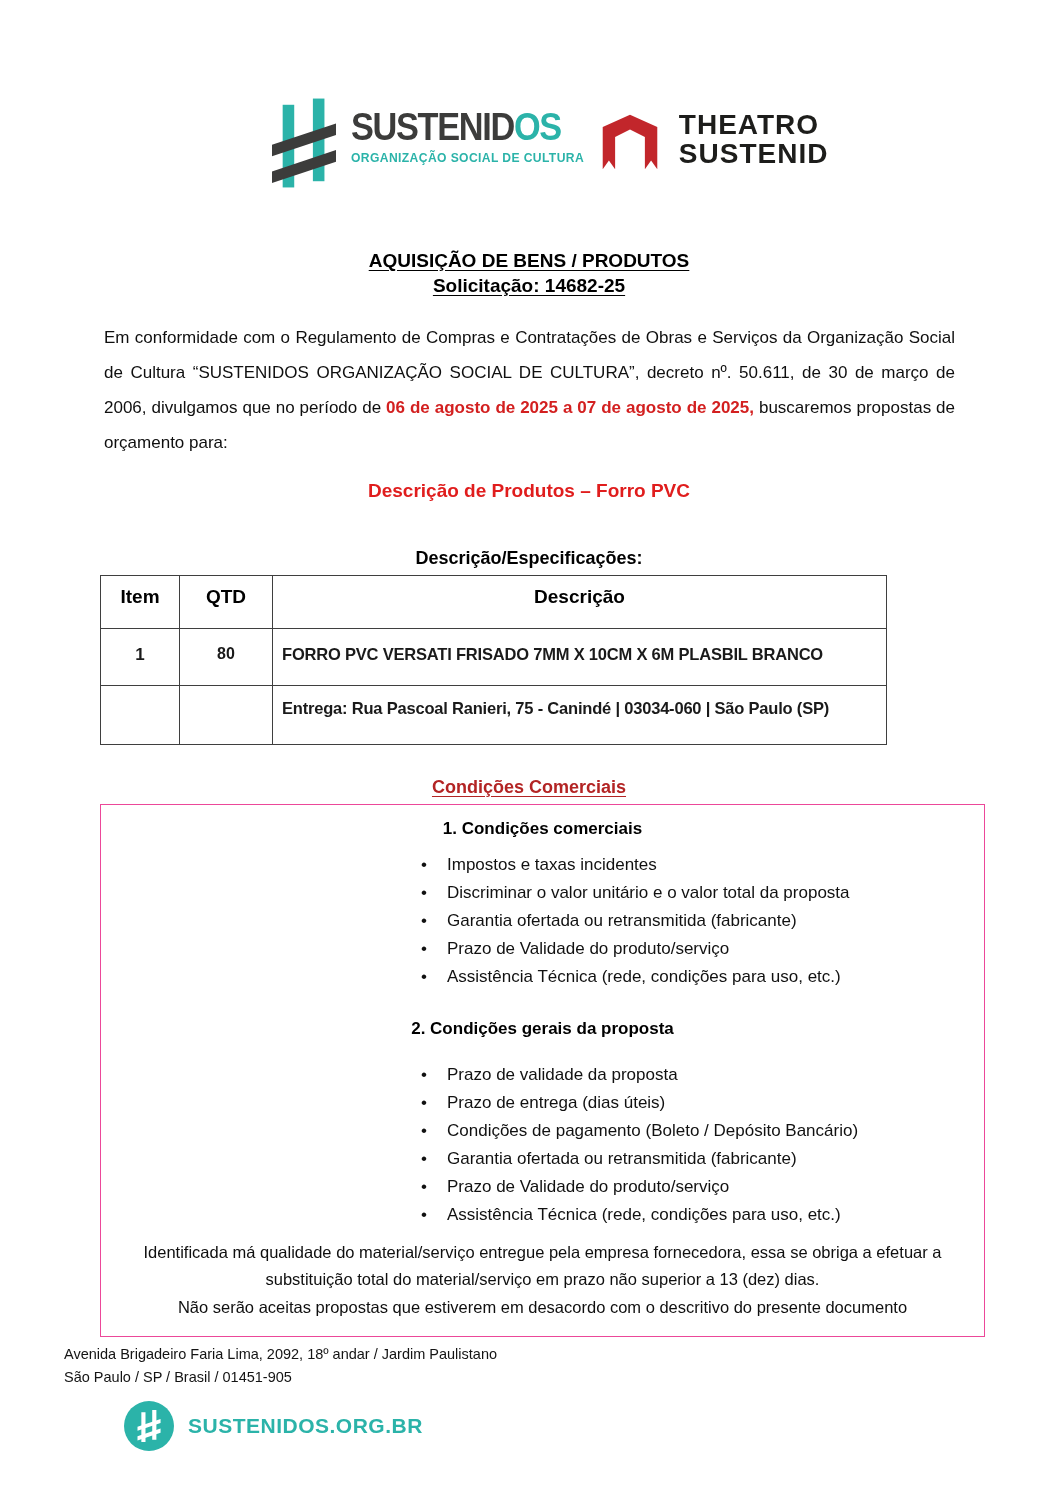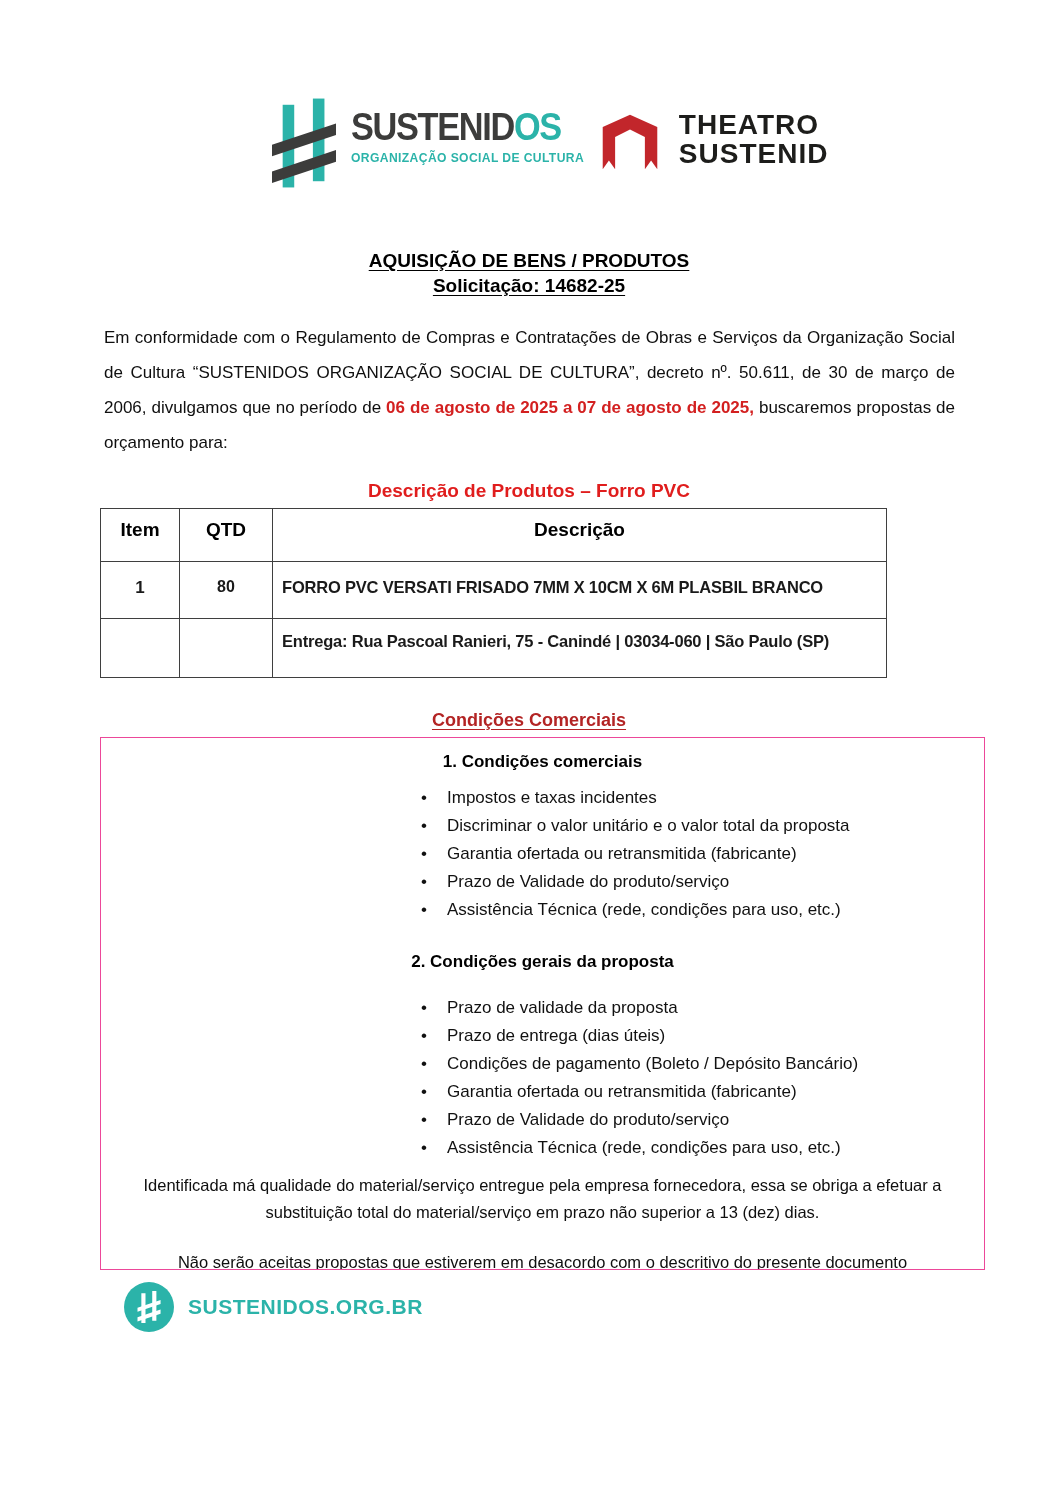--- a/index.html
+++ b/index.html
@@ -46,21 +46,21 @@
   .cond-section-title { text-align:center; font-size:17px; font-weight:bold; color:#000; }
   .t1 { margin-top:14px; }
   .t2 { margin-top:28px; }
   ul.cond { list-style:none; margin:0; padding:0; font-size:17px; color:#111; }
   ul.cond.l1 { margin:12px 0 0 318px; }
   ul.cond.l2 { margin:22px 0 0 318px; }
   ul.cond li { line-height:28px; position:relative; padding-left:28px; }
   ul.cond li::before { content:"•"; position:absolute; left:2px; top:0; }
   .note { text-align:center; font-size:16.5px; line-height:27px; color:#0f0f0f; }
   .note1 { margin:10px auto 0; width:872px; }
-  .note2 { margin-top:23px;text-align:center; }
+  .note2 { margin-top:1px;text-align:center; }
 
   
   .footer-address { margin:6px 0 0 64px; font-size:14.5px; line-height:23px; color:#141414; }
   .site-row { display:flex; align-items:center; gap:14px; margin:12px 0 0 124px; }
   .circle-svg { width:50px; height:50px; flex:0 0 auto; }
   .site { font-size:21px; font-weight:bold; color:#2bb3a9; letter-spacing:0.5px; }
 </style>
 </head>
 <body>
 
@@ -92,20 +92,21 @@
 
   <div class="title-block">
     <div>AQUISIÇÃO DE BENS / PRODUTOS</div>
     <div>Solicitação: 14682-25</div>
   </div>
 
   <p class="intro"><span>Em conformidade com o Regulamento de Compras e Contratações de Obras e Serviços da Organização Social de Cultura “SUSTENIDOS ORGANIZAÇÃO SOCIAL DE CULTURA”, decreto nº. 50.611, de 30 de março de 2006, divulgamos que no período de </span><span class="dates">06 de agosto de 2025 a 07 de agosto de 2025,</span><span> buscaremos propostas de orçamento para:</span></p>
 
   <div class="product-heading">Descrição de Produtos – Forro PVC</div>
 
+  <div class="spec-heading">Descrição/Especificações:</div>
 
   <table class="spec">
     <colgroup>
         <col style="width:79px">
         <col style="width:93px">
         <col>
       </colgroup>
     <tbody>
         <tr>
       <th>Item</th>
@@ -144,20 +145,24 @@
       <li>Condições de pagamento (Boleto / Depósito Bancário)</li>
       <li>Garantia ofertada ou retransmitida (fabricante)</li>
       <li>Prazo de Validade do produto/serviço</li>
       <li>Assistência Técnica (rede, condições para uso, etc.)</li>
     </ul>
 
     <div class="note note1">Identificada má qualidade do material/serviço entregue pela empresa fornecedora, essa se obriga a efetuar a substituição total do material/serviço em prazo não superior a 13 (dez) dias.</div>
     <div class="note note2">Não serão aceitas propostas que estiverem em desacordo com o descritivo do presente documento</div>
   </div>
 
+  <div class="footer-address">
+    <div>Avenida Brigadeiro Faria Lima, 2092, 18º andar / Jardim Paulistano</div>
+    <div>São Paulo / SP / Brasil / 01451-905</div>
+  </div>
   <div class="site-row">
     <svg class="circle-svg" viewBox="0 0 50 50">
       <circle cx="25" cy="25" r="25" fill="#2bb3a9"></circle>
       <g transform="translate(13.5,9) scale(0.32)">
         <rect x="12" y="7" width="13" height="93" fill="#ffffff"></rect>
         <rect x="46" y="0" width="13" height="93" fill="#ffffff"></rect>
         <polygon points="0,52 72,28 72,41 0,65" fill="#ffffff"></polygon>
         <polygon points="0,82 72,58 72,71 0,95" fill="#ffffff"></polygon>
       </g>
     </svg>

